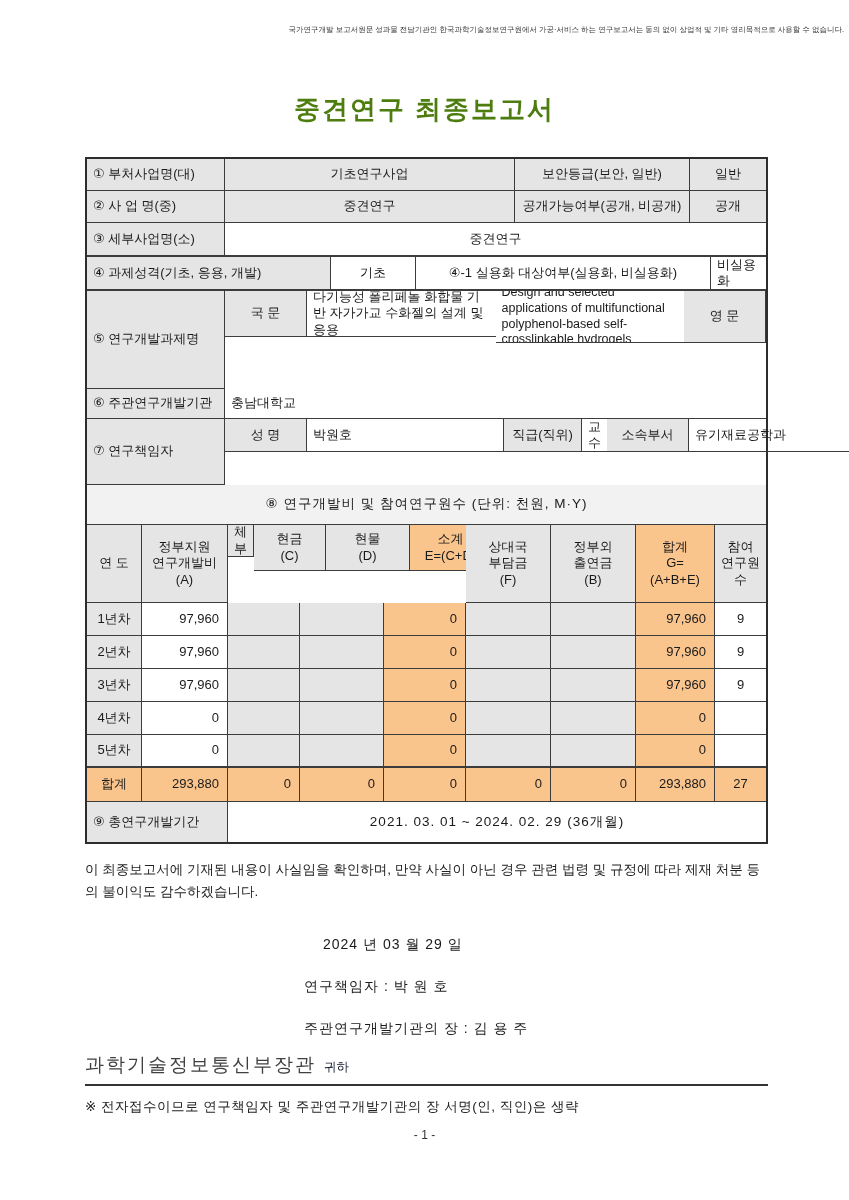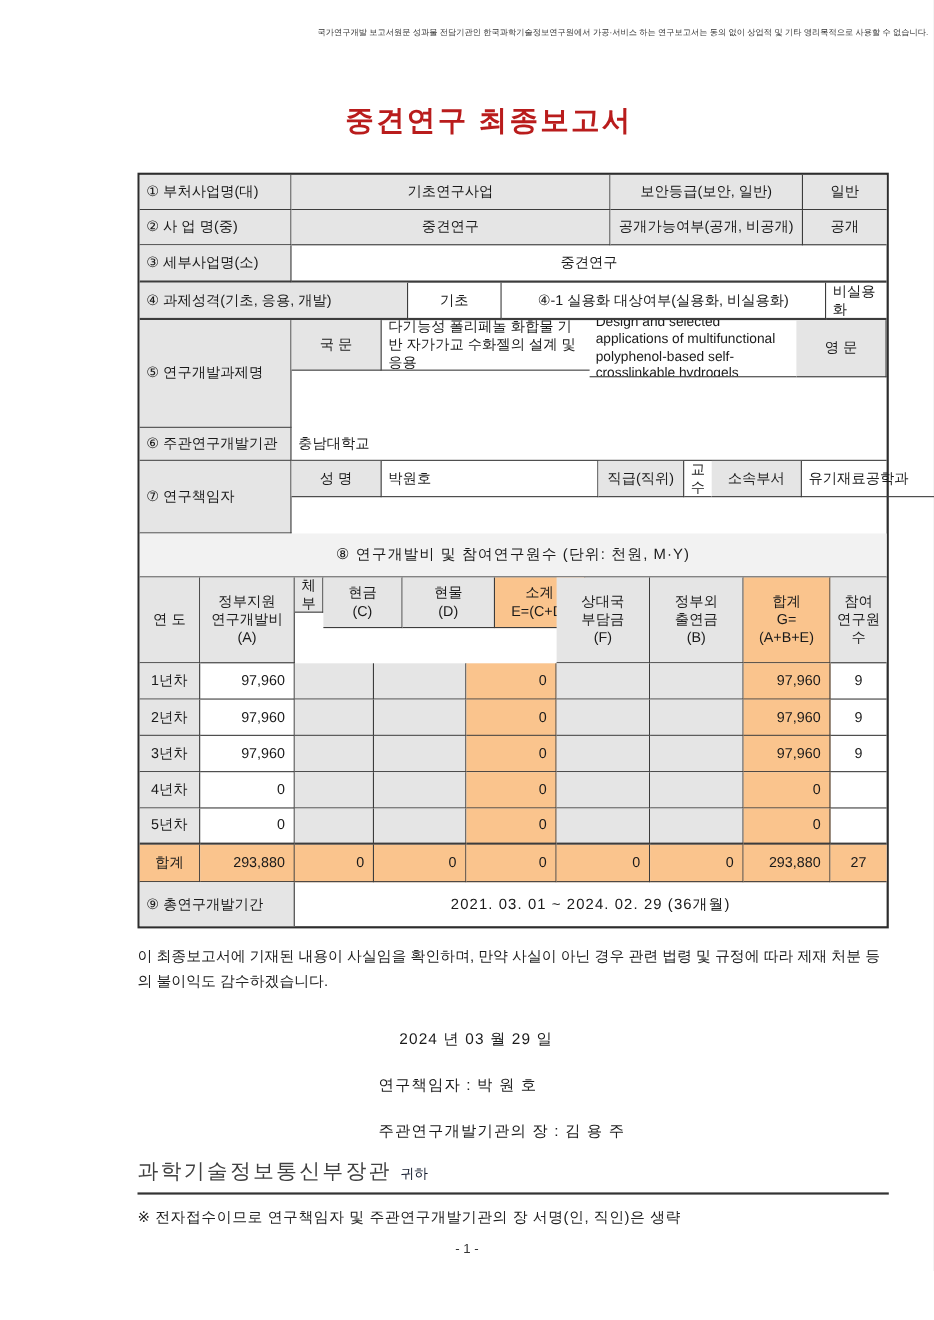--- a/index.html
+++ b/index.html
@@ -3,23 +3,23 @@
 <meta charset="utf-8">
 <style>
   :root{
     --accent-orange:#FAC48D;
     --cell-gray:#E5E5E5;
     --band-gray:#F2F2F2;
     --border:#3c3c3c;
   }
   *{margin:0;padding:0;box-sizing:border-box;}
   body{background:#888;font-family:"Liberation Sans","DejaVu Sans",sans-serif;color:#1a1a1a;}
-  .page{position:relative;width:849px;height:1200px;background:#ffffff;margin:0 auto;overflow:hidden;padding-left:40px;}
+  .page{position:relative;width:849px;height:1200px;background:#ffffff;margin:0 auto;overflow:hidden;}
   .disclaimer{position:absolute;top:25px;right:5px;font-size:7.5px;color:#333;letter-spacing:0;}
-  .title{margin-top:92px;text-align:center;font-size:26px;font-weight:bold;letter-spacing:2px;color:#b91c1c;}
+  .title{margin-top:92px;text-align:center;font-size:26px;font-weight:bold;letter-spacing:2px;color:#4d7c0f;}
   .content{margin-left:85px;width:683px;}
   .tbl{margin-top:30px;border:2px solid #2d2d2d;width:683px;}
   .row{display:flex;width:100%;}
   .stack{display:flex;flex-direction:row;flex:0 0 auto;}
   .c{border-right:1px solid var(--border);border-bottom:1px solid var(--border);
      display:flex;align-items:center;justify-content:center;
      font-size:13px;line-height:1.25;padding:2px 6px;flex:0 0 auto;overflow:hidden;}
   .nr{border-right:none;}
   .tb{border-bottom-width:2px;}
   .nb{border-bottom:none;}

